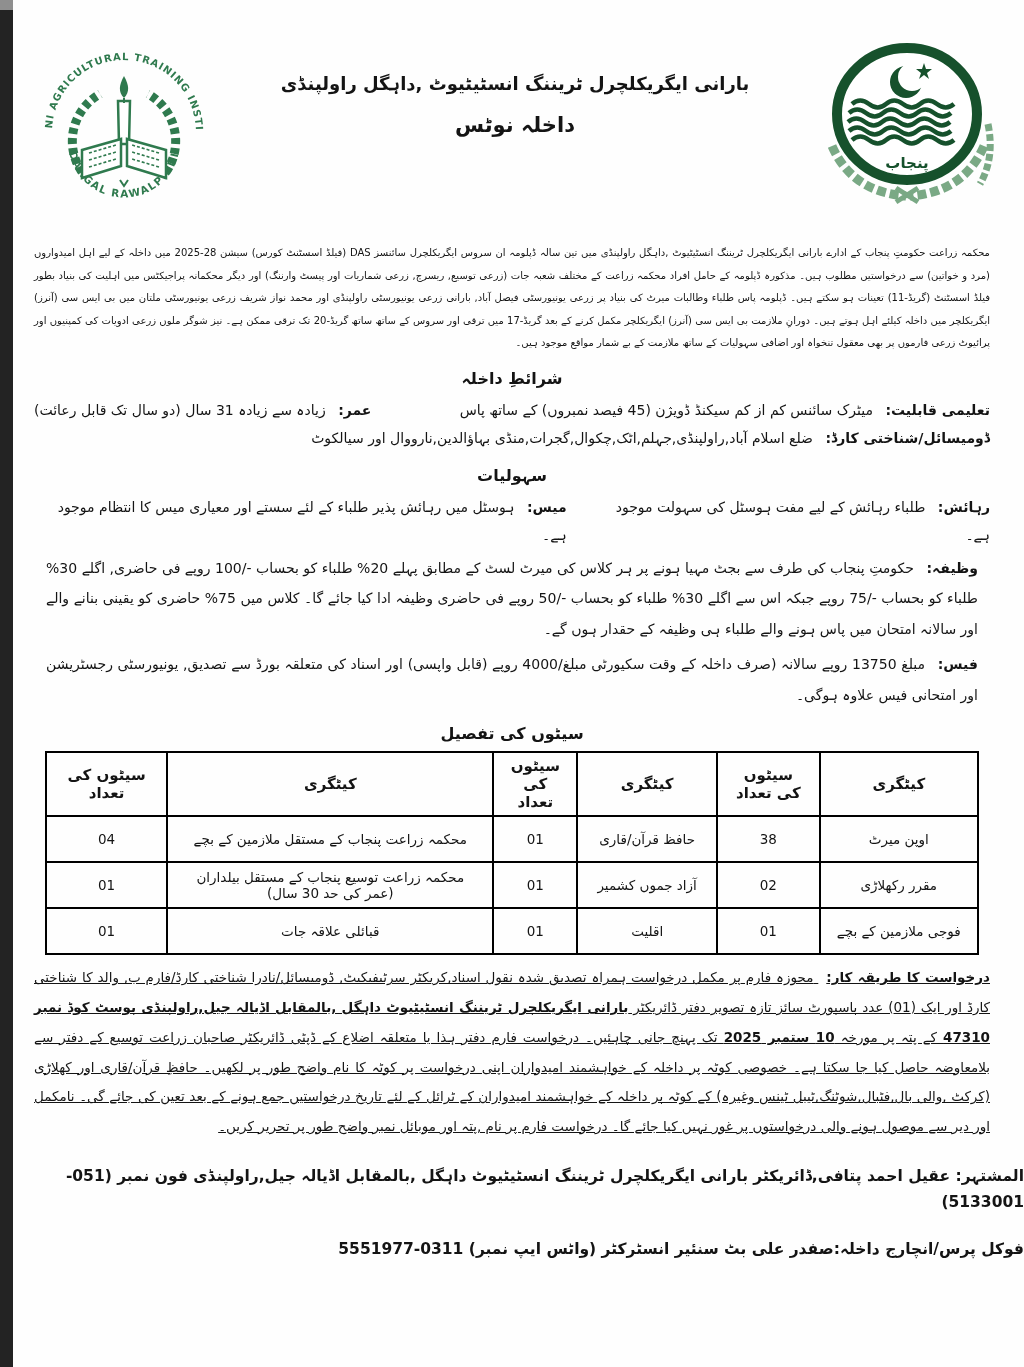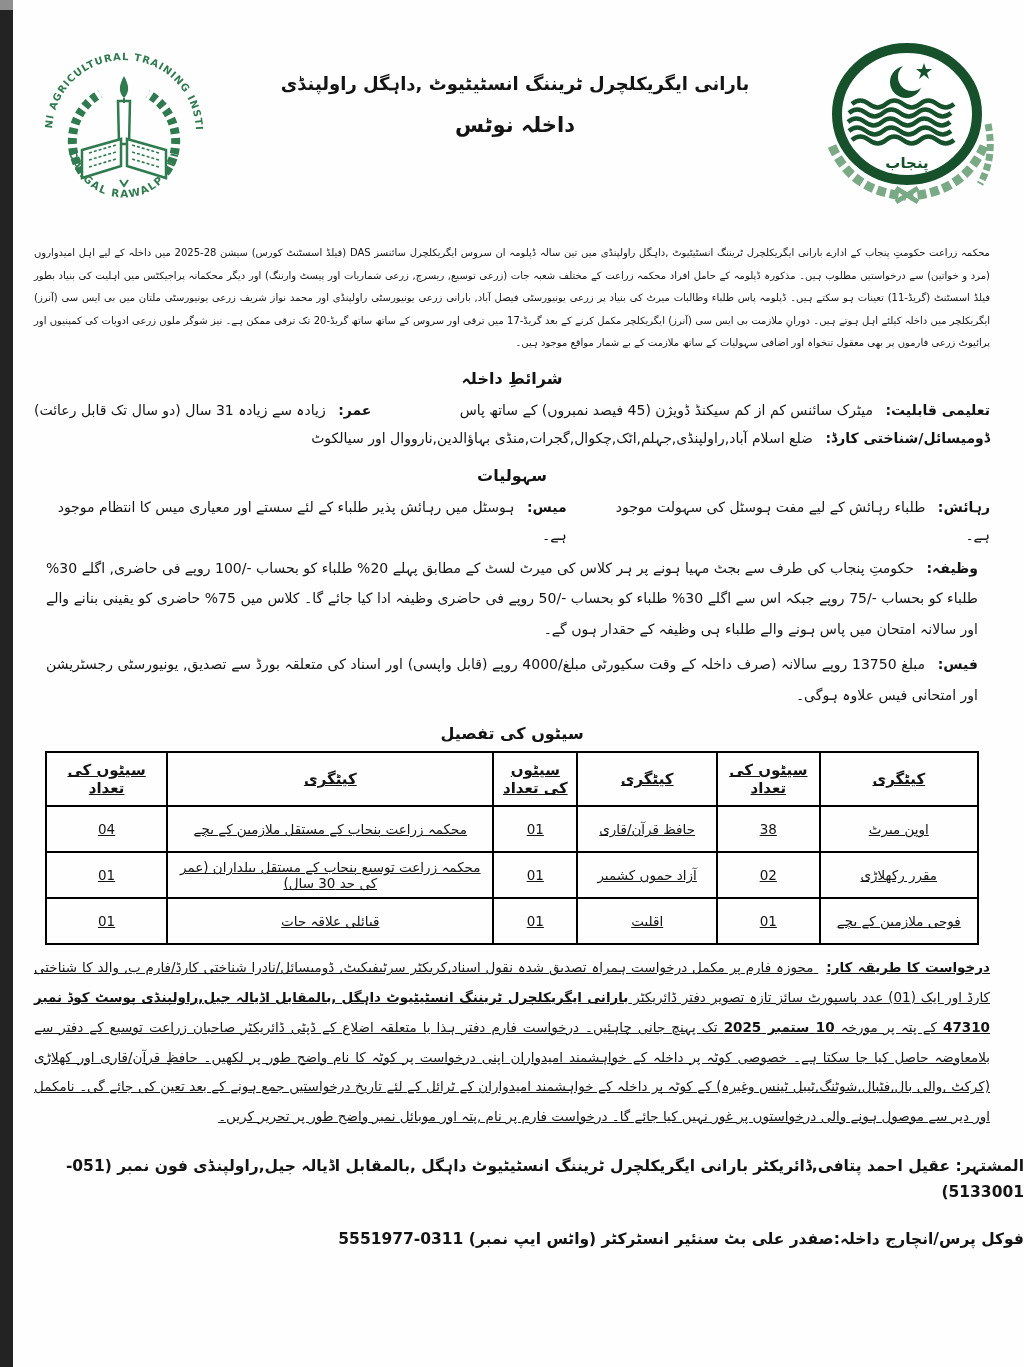--- a/index.html
+++ b/index.html
@@ -22,21 +22,21 @@
   .heading{text-align:center;font-size:16px;font-weight:bold;margin:14px 0 8px 0;}
   .lbl{font-weight:bold;margin-left:8px;}
   .row2{display:flex;justify-content:space-between;gap:24px;font-size:14px;line-height:2;}
   .row2 > span{white-space:normal;}
   .dom-row{font-size:14px;line-height:2;}
   .para{font-size:14px;line-height:2.2;text-align:justify;margin:4px 12px;}
   .proc{font-size:13.5px;line-height:2.2;text-align:justify;margin-top:8px;text-decoration:underline;}
   .proc .b{font-weight:bold;}
 
   table.seats{width:934px;margin:8px auto 4px auto;border-collapse:collapse;direction:rtl;}
-  table.seats th,table.seats td{border:2px solid #000;text-align:center;vertical-align:middle;padding:4px 4px;text-decoration:underline;}
+  table.seats th,table.seats td{border:2px solid #000;text-align:center;vertical-align:middle;padding:4px 14px;}
   table.seats th{font-size:15px;font-weight:bold;height:44px;}
   table.seats td{font-size:13.5px;height:36px;}
   .c-cat1{width:17%;} .c-n1{width:11%;} .c-cat2{width:15%;} .c-n2{width:9%;}
   .c-cat3{width:35%;} .c-n3{width:13%;}
 
   .footer-line{direction:rtl;text-align:right;font-weight:bold;font-size:15.5px;margin-top:21px;line-height:1.7;}
 </style>
 </head>
 <body>
 

